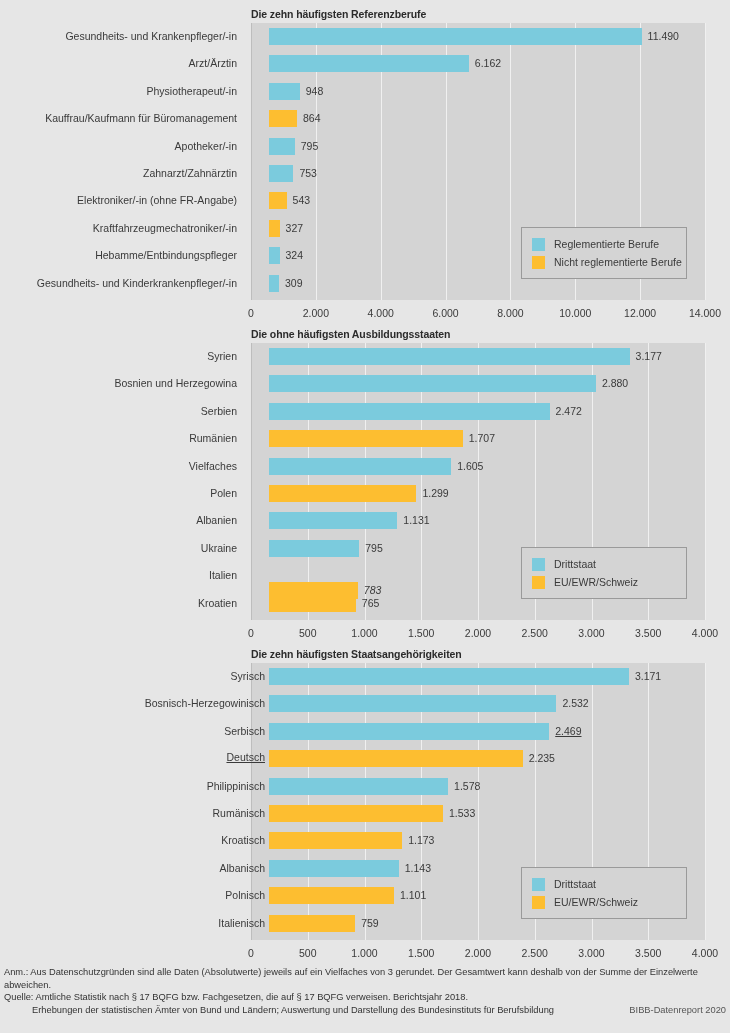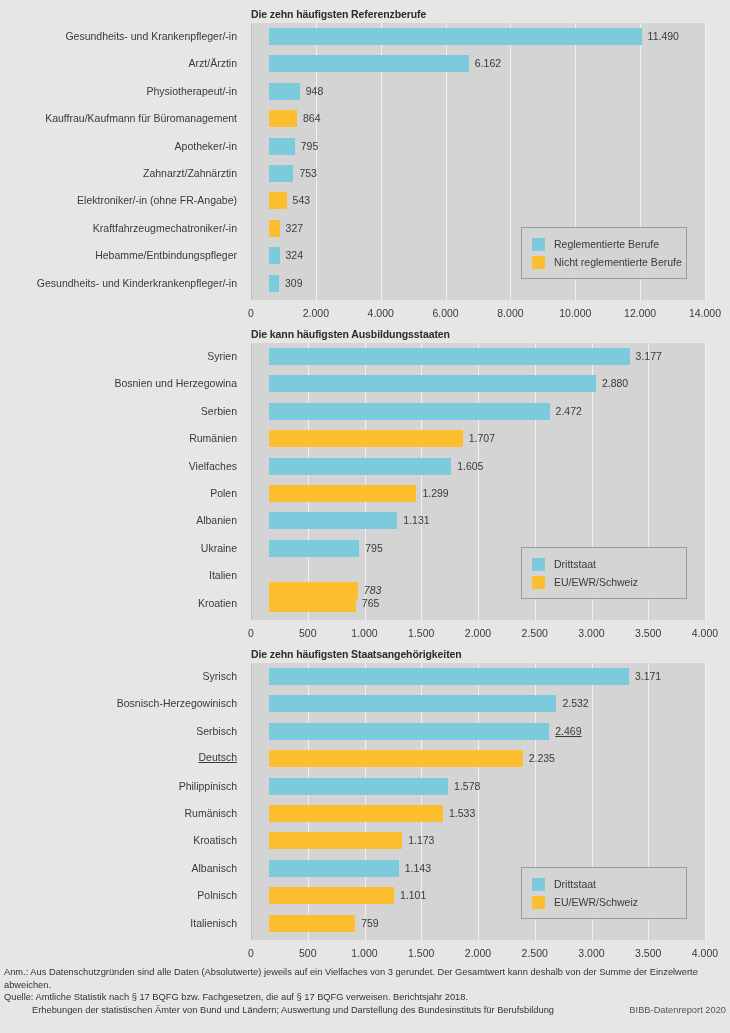--- a/index.html
+++ b/index.html
@@ -245,21 +245,21 @@
           <span class="legend-label">Reglementierte Berufe</span>
         </div>
         <div class="legend-row">
           <span class="swatch orange"></span>
           <span class="legend-label">Nicht reglementierte Berufe</span>
         </div>
       </div>
   </div>
 
   <div class="chart" id="chart-1" style="top:328px;">
-    <div class="chart-title">Die kann häufigsten Ausbildungsstaaten</div>
+    <div class="chart-title">Die ohne häufigsten Ausbildungsstaaten</div>
     <div class="plot" id="plot-1" style="top:15px;left:251px;width:454px;height:277px;">
       <div class="grid" id="grid-1">
           <div class="gl zero" style="left: 0px;"></div>
           <div class="gl" style="left: 56.75px;"></div>
           <div class="gl" style="left: 113.5px;"></div>
           <div class="gl" style="left: 170.25px;"></div>
           <div class="gl" style="left: 227px;"></div>
           <div class="gl" style="left: 283.75px;"></div>
           <div class="gl" style="left: 340.5px;"></div>
           <div class="gl" style="left: 397.25px;"></div>
@@ -393,21 +393,21 @@
           <div class="row" style="top: 224.2px;">
             <div class="bar orange" style="width: 124.963px;"></div>
             <div class="bar-value" style="left: 124.963px;">1.101</div>
           </div>
           <div class="row" style="top: 251.6px;">
             <div class="bar orange" style="width: 86.1465px;"></div>
             <div class="bar-value" style="left: 86.1465px;">759</div>
           </div>
         </div>
     </div>
-    <div class="cats" id="cats-2" style="top:15px;height:277px;">
+    <div class="cats" id="cats-2" style="top:15px;height:277px;margin-left:28px;">
         <div class="cat-label" style="top: 5px;">Syrisch</div>
         <div class="cat-label" style="top: 32.4px;">Bosnisch-Herzegowinisch</div>
         <div class="cat-label" style="top: 59.8px;">Serbisch</div>
         <div class="cat-label" style="top: 86px; text-decoration: underline;">Deutsch</div>
         <div class="cat-label" style="top: 114.6px;">Philippinisch</div>
         <div class="cat-label" style="top: 142px;">Rumänisch</div>
         <div class="cat-label" style="top: 169.4px;">Kroatisch</div>
         <div class="cat-label" style="top: 196.8px;">Albanisch</div>
         <div class="cat-label" style="top: 224.2px;">Polnisch</div>
         <div class="cat-label" style="top: 251.6px;">Italienisch</div>

